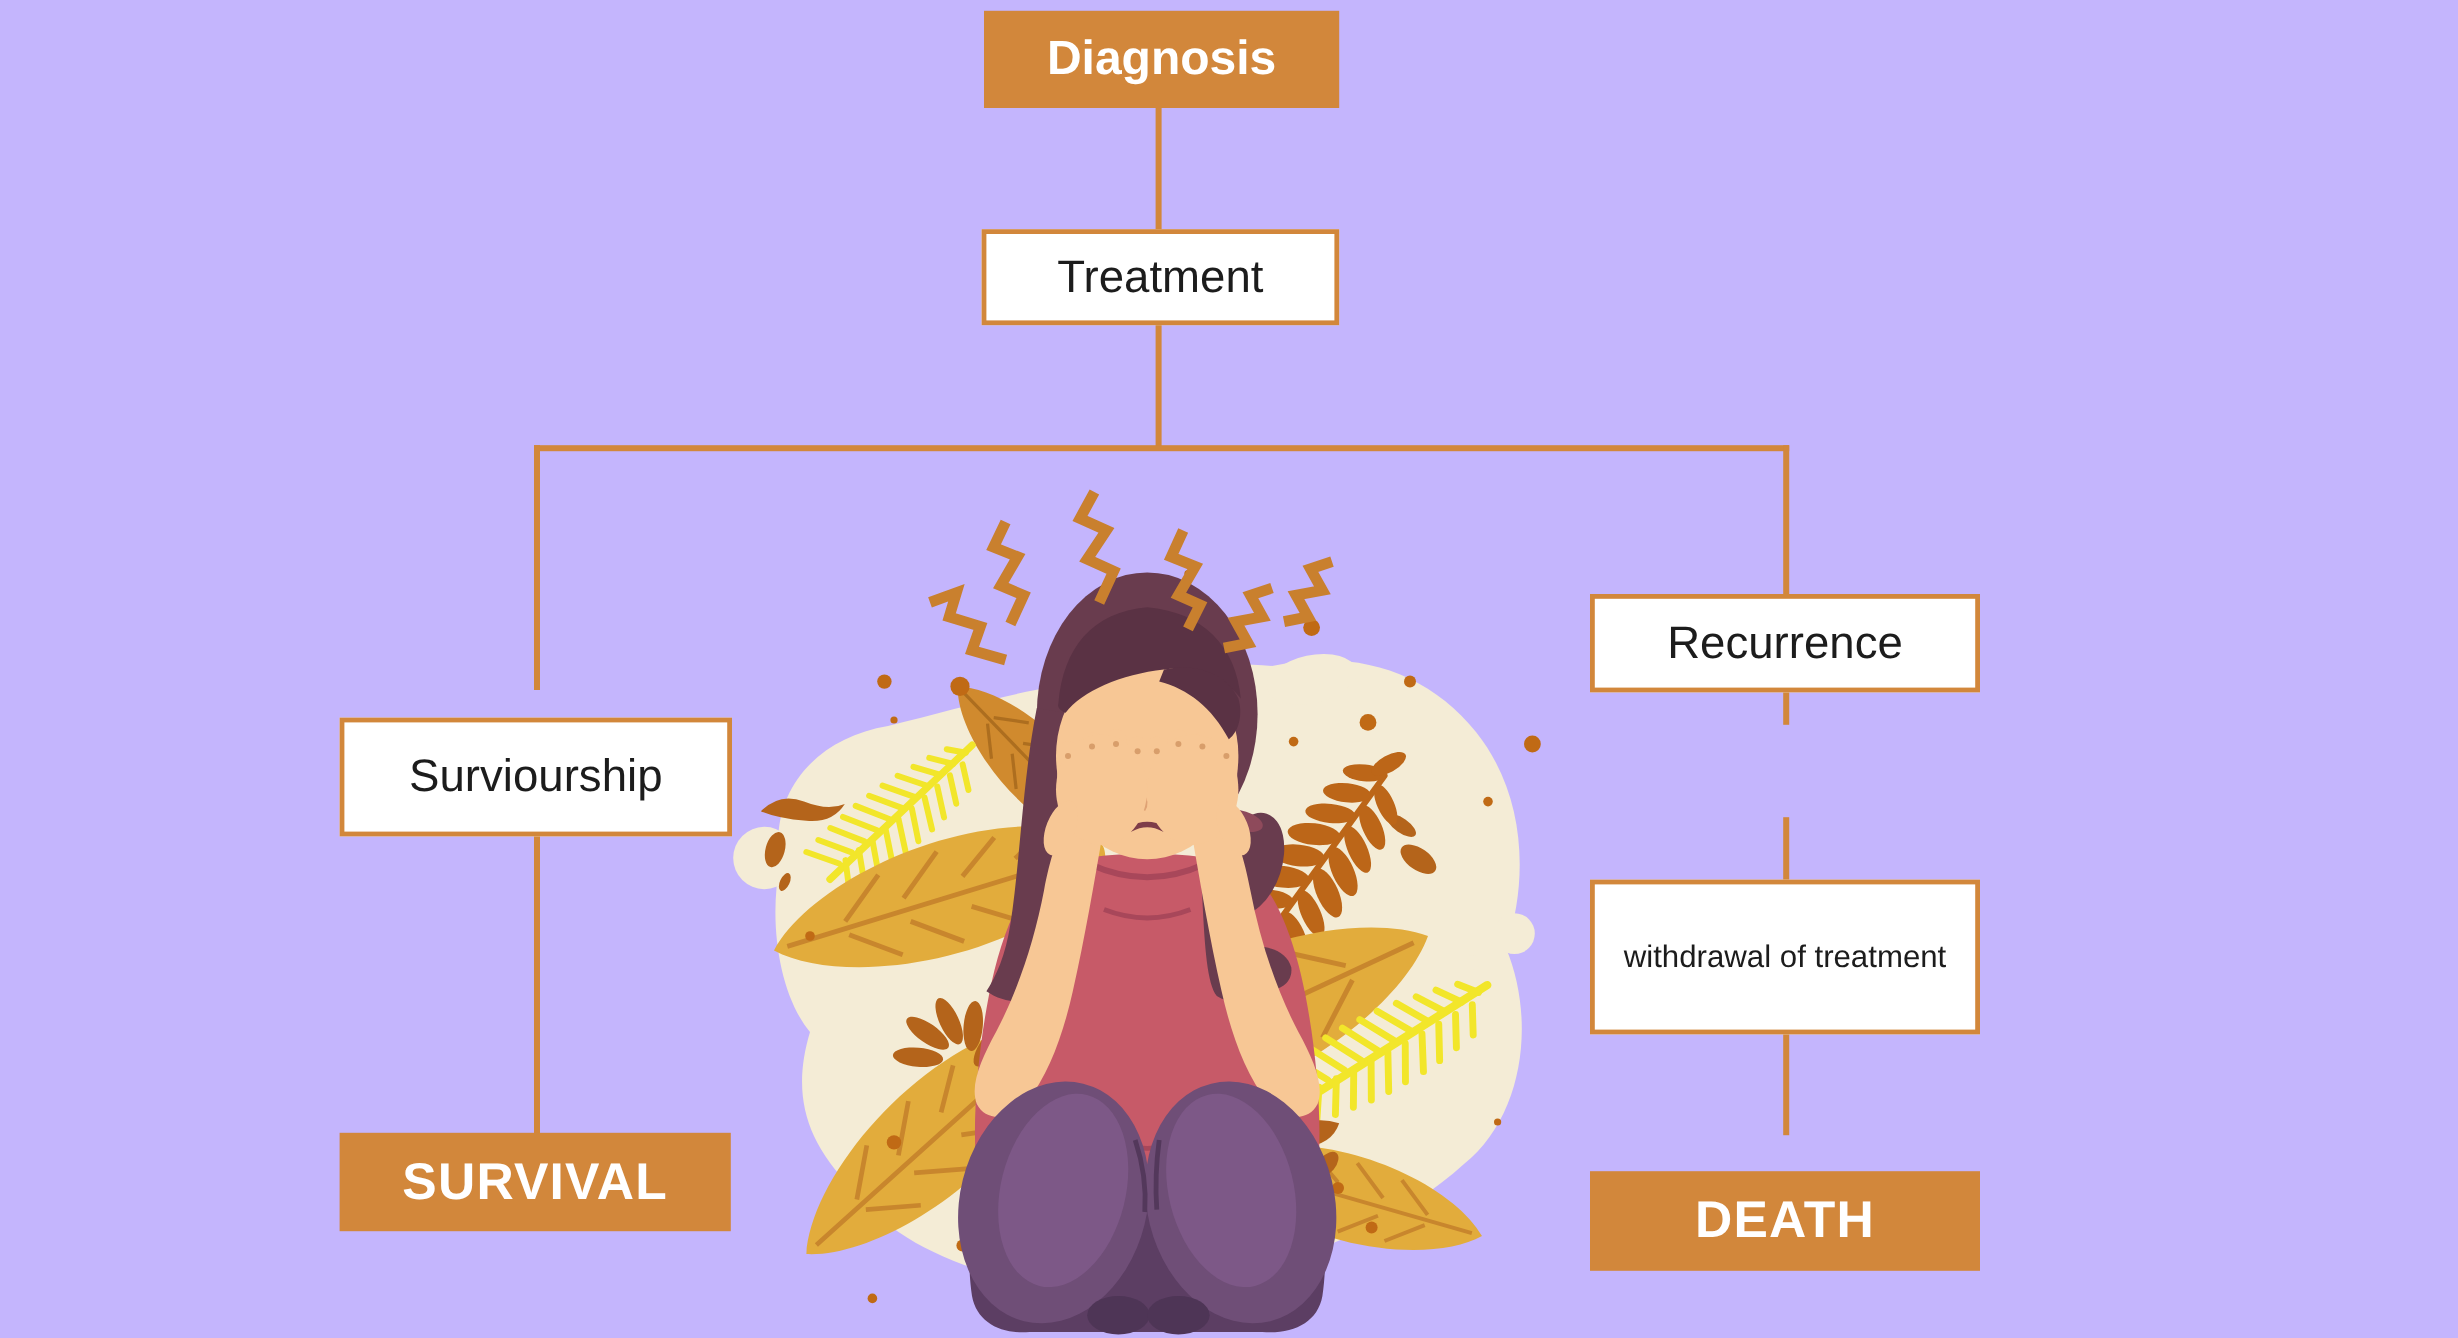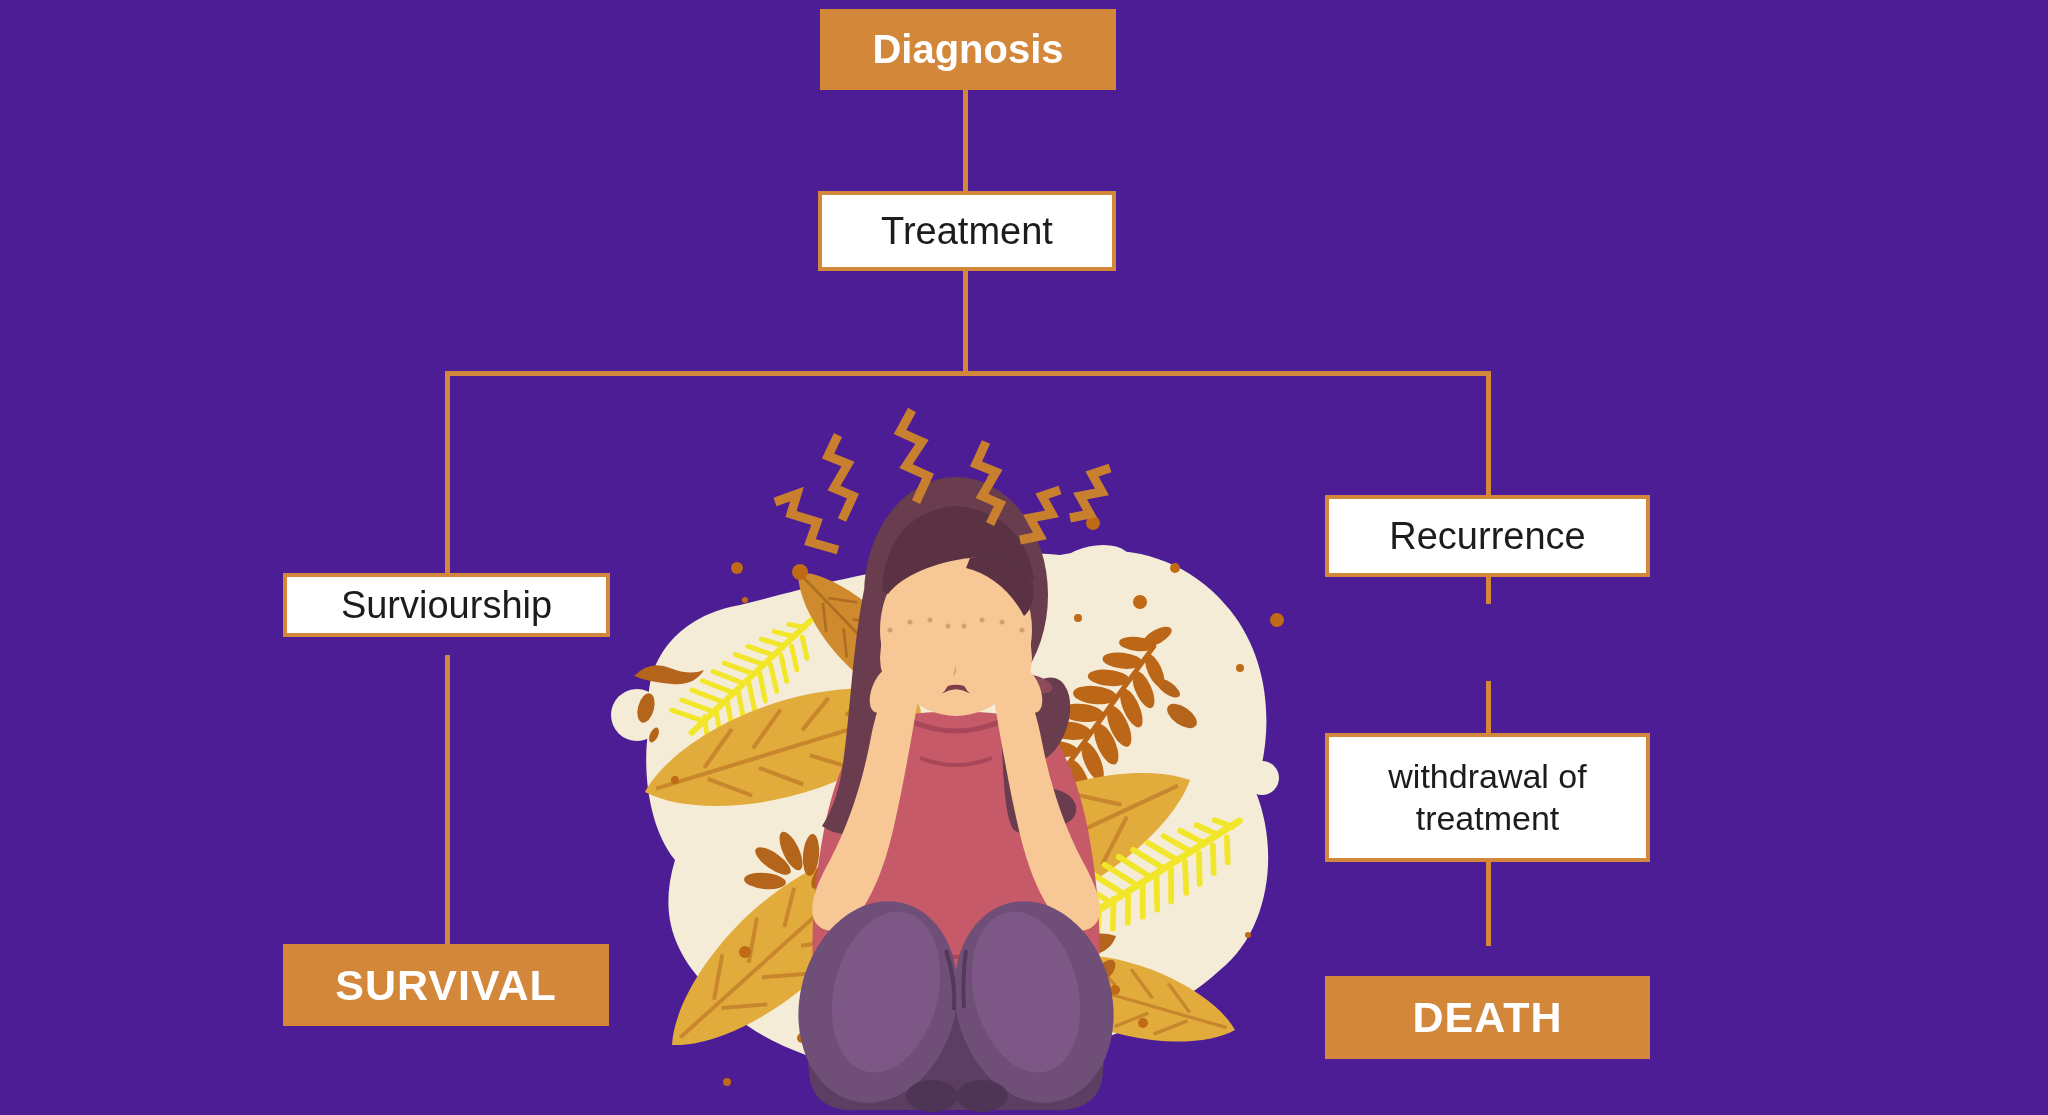--- a/index.html
+++ b/index.html
@@ -1,30 +1,30 @@
 <!DOCTYPE html>
 <html><head>
 <meta charset="utf-8">
 <style>
   html,body{margin:0;padding:0;background:#000;}
   .stage{
-    position:relative;width:2048px;height:1115px;background:#4c1d95;
+    position:relative;width:2048px;height:1115px;background:#c4b5fd;
     overflow:hidden;font-family:"Liberation Sans","DejaVu Sans",sans-serif;
   }
   .line{position:absolute;background:#D2873B;}
   .node{
     position:absolute;display:flex;align-items:center;justify-content:center;
     text-align:center;box-sizing:border-box;line-height:1.22;
   }
   .node.solid{background:#D2873B;color:#FFFFFF;font-weight:700;}
   .node.outline{background:#FFFFFF;border:4px solid #D2873B;color:#1C1C1C;font-weight:400;}
   .fs-head{font-size:40px;}
   .fs-body{font-size:38px;}
   .fs-caps{font-size:43px;letter-spacing:1px;}
-  .fs-small{font-size:34px;padding:0 14px;text-align:center;}
+  .fs-small{font-size:26px;padding:0 14px;text-align:center;}
   .illus{position:absolute;left:590px;top:390px;width:700px;height:725px;}
 </style>
 </head>
 <body>
 
 <div class="stage">
 
   <div class="line" style="left:963px;top:90px;width:5px;height:103px"></div>
   <div class="line" style="left:963px;top:270px;width:5px;height:103px"></div>
   <div class="line" style="left:445px;top:371px;width:1046px;height:5px"></div>
@@ -230,21 +230,21 @@
   </div>
 
   <div class="node solid fs-head" style="left:820px;top:9px;width:296px;height:81px">
     <span>Diagnosis</span>
   </div>
 
   <div class="node outline fs-body" style="left:818px;top:191px;width:298px;height:80px">
     <span>Treatment</span>
   </div>
 
-  <div class="node outline fs-body" style="left:283px;top:573px;width:327px;height:64px">
+  <div class="node outline fs-body" style="left:283px;top:598px;width:327px;height:99px">
     <span>Surviourship</span>
   </div>
 
   <div class="node solid fs-caps" style="left:283px;top:944px;width:326px;height:82px">
     <span>SURVIVAL</span>
   </div>
 
   <div class="node outline fs-body" style="left:1325px;top:495px;width:325px;height:82px">
     <span>Recurrence</span>
   </div>

